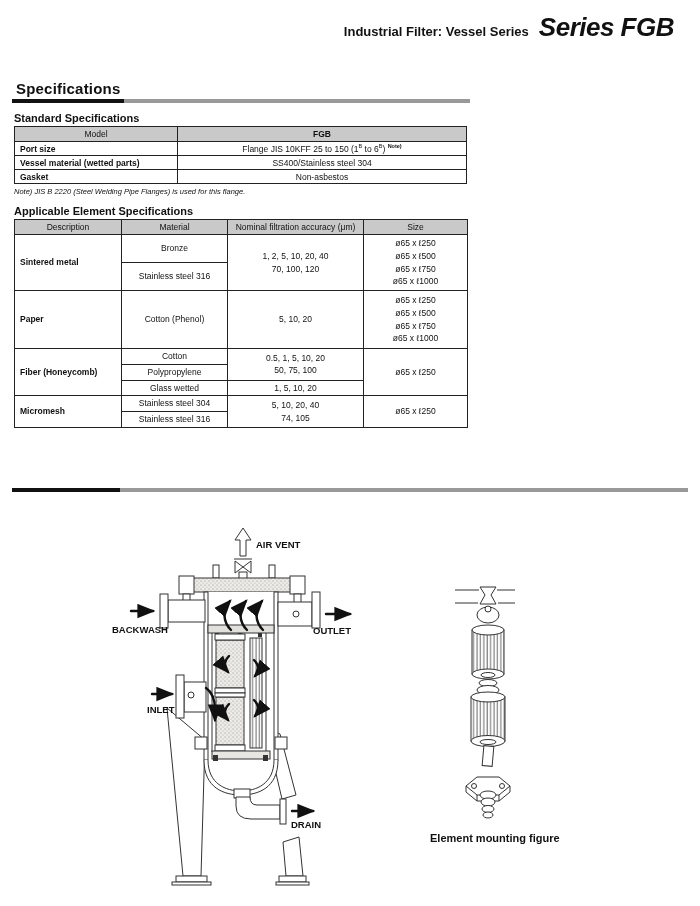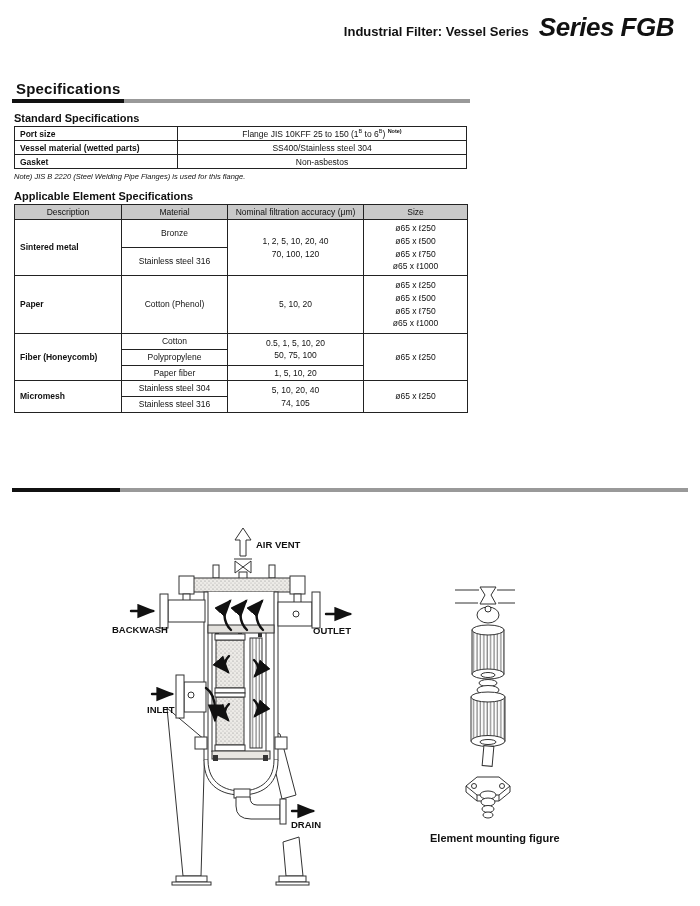--- a/index.html
+++ b/index.html
@@ -62,20 +62,24 @@
   <div class="rule rule-spec"></div>
 
   <div class="sub-head">Standard Specifications</div>
 
   <table class="std-table">
     <colgroup>
         <col style="width:163px">
         <col>
       </colgroup>
     <tbody>
+        <tr>
+      <th>Model</th>
+      <th class="std-hdr-val">FGB</th>
+    </tr>
     <tr>
       <td class="std-label">Port size</td>
       <td><span>Flange JIS 10KFF 25 to 150 (1</span><sup>B</sup><span> to 6</span><sup>B</sup><span>) </span><span class="sup-note">Note)</span></td>
     </tr>
     <tr>
       <td class="std-label">Vessel material (wetted parts)</td>
       <td>SS400/Stainless steel 304</td>
     </tr>
     <tr>
       <td class="std-label">Gasket</td>
@@ -130,21 +134,21 @@
       <td class="el-desc" rowspan="3">Fiber (Honeycomb)</td>
       <td>Cotton</td>
       <td rowspan="2">0.5, 1, 5, 10, 20
 50, 75, 100</td>
       <td rowspan="3">ø65 x ℓ250</td>
     </tr>
     <tr class="row-std">
       <td>Polypropylene</td>
     </tr>
     <tr class="row-std">
-      <td>Paper fiber</td>
+      <td>Glass wetted</td>
       <td>1, 5, 10, 20</td>
     </tr>
 
     <tr class="row-std">
       <td class="el-desc" rowspan="2">Micromesh</td>
       <td>Stainless steel 304</td>
       <td rowspan="2">5, 10, 20, 40
 74, 105</td>
       <td rowspan="2">ø65 x ℓ250</td>
     </tr>

